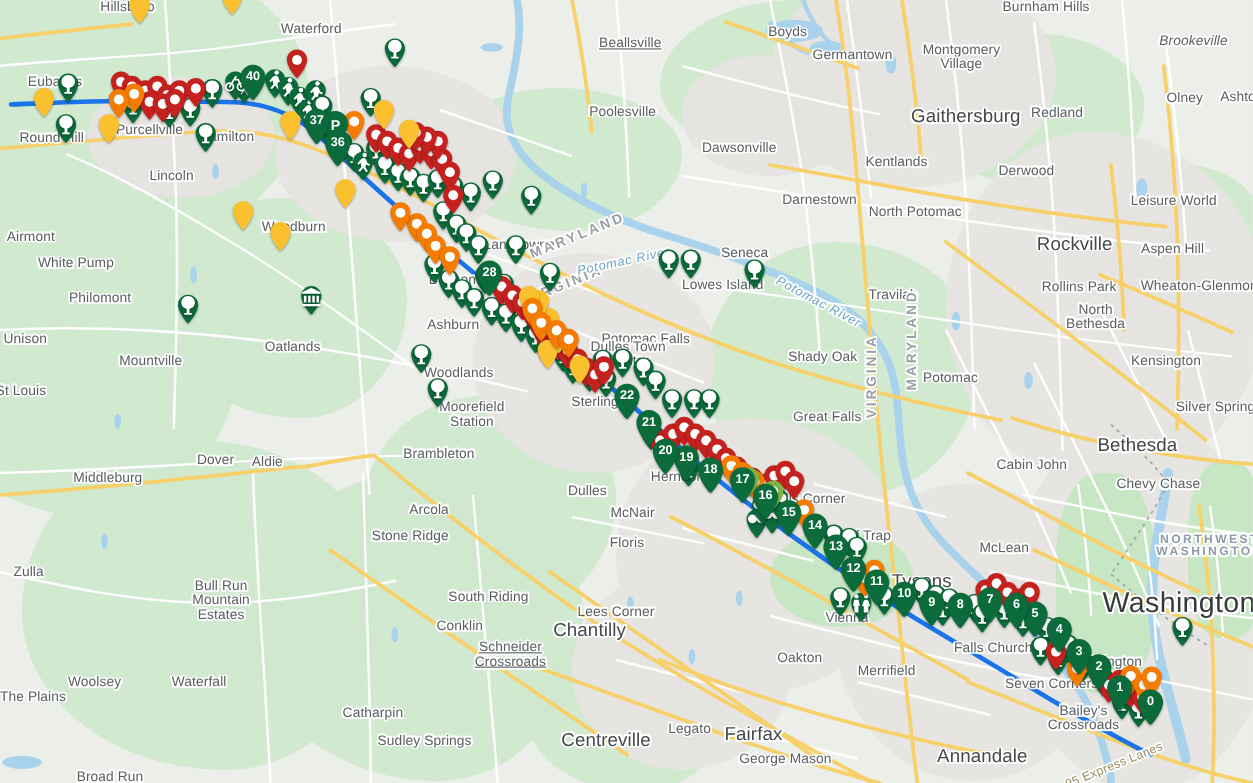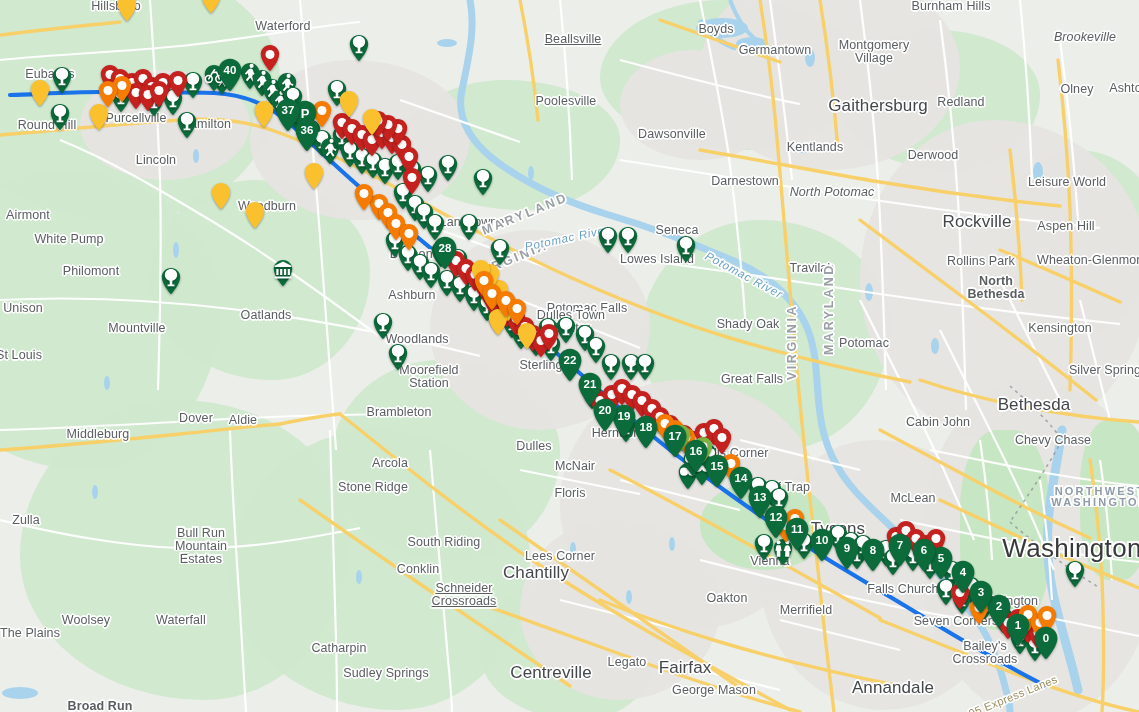--- a/index.html
+++ b/index.html
@@ -232,37 +232,37 @@
       <div class="lbl town" style="left: 1129px; top: 88px;">Ashton</div>
       <div class="lbl town" style="left: 50px; top: 74px;">Eubanks</div>
       <div class="lbl town" style="left: 136px; top: 118px;">Purcellville</div>
       <div class="lbl town" style="left: 206px; top: 124px;">Hamilton</div>
       <div class="lbl town" style="left: 47px; top: 125px;">Round Hill</div>
       <div class="lbl town" style="left: 156px; top: 160px;">Lincoln</div>
       <div class="lbl town" style="left: 672px; top: 134px;">Dawsonville</div>
       <div class="lbl town" style="left: 815px; top: 147px;">Kentlands</div>
       <div class="lbl town" style="left: 933px; top: 155px;">Derwood</div>
       <div class="lbl town" style="left: 745px; top: 181px;">Darnestown</div>
-      <div class="lbl town" style="left: 832px; top: 192px; font-style: italic;">North Potomac</div>
+      <div class="lbl town" style="left: 832px; top: 192px;">North Potomac</div>
       <div class="lbl town" style="left: 1067px; top: 182px;">Leisure World</div>
       <div class="lbl town" style="left: 1066px; top: 226px;">Aspen Hill</div>
       <div class="lbl town" style="left: 28px; top: 215px;">Airmont</div>
       <div class="lbl town" style="left: 267px; top: 206px;">Woodburn</div>
       <div class="lbl town" style="left: 472px; top: 222px;">Lansdowne</div>
       <div class="lbl town" style="left: 677px; top: 230px;">Seneca</div>
       <div class="lbl town" style="left: 69px; top: 239px;">White Pump</div>
       <div class="lbl town" style="left: 413px; top: 254px;">Belmont</div>
       <div class="lbl town" style="left: 657px; top: 259px;">Lowes Island</div>
       <div class="lbl town" style="left: 812px; top: 268px;">Travilah</div>
       <div class="lbl town" style="left: 981px; top: 261px;">Rollins Park</div>
       <div class="lbl town" style="left: 1092px; top: 260px;">Wheaton-Glenmont</div>
       <div class="lbl town" style="left: 91px; top: 271px;">Philomont</div>
       <div class="lbl town" style="left: 412px; top: 295px;">Ashburn</div>
       <div class="lbl town" style="left: 587px; top: 308px;">Potomac Falls</div>
-      <div class="lbl town two" style="left: 996px; top: 288px; font-weight: bold;">North<br>Bethesda</div>
+      <div class="lbl town two" style="left: 996px; top: 288px;">North<br>Bethesda</div>
       <div class="lbl town" style="left: 266px; top: 315px;">Oatlands</div>
       <div class="lbl town" style="left: 137px; top: 328px;">Mountville</div>
       <div class="lbl town" style="left: 748px; top: 324px;">Shady Oak</div>
       <div class="lbl town" style="left: 1060px; top: 328px;">Kensington</div>
       <div class="lbl town" style="left: 23px; top: 308px;">Unison</div>
       <div class="lbl town two" style="left: 571px; top: 322px;">Dulles Town<br>Center</div>
       <div class="lbl town" style="left: 864px; top: 343px;">Potomac</div>
       <div class="lbl town" style="left: 19px; top: 355px;">St Louis</div>
       <div class="lbl town" style="left: 417px; top: 339px;">Woodlands</div>
       <div class="lbl town" style="left: 541px; top: 365px;">Sterling</div>
@@ -297,21 +297,21 @@
       <div class="lbl town two" style="left: 464px; top: 595px; text-decoration: underline;">Schneider<br>Crossroads</div>
       <div class="lbl town" style="left: 86px; top: 620px;">Woolsey</div>
       <div class="lbl town" style="left: 956px; top: 621px;">Seven Corners</div>
       <div class="lbl town" style="left: 181px; top: 620px;">Waterfall</div>
       <div class="lbl town" style="left: 30px; top: 633px;">The Plains</div>
       <div class="lbl town" style="left: 339px; top: 648px;">Catharpin</div>
       <div class="lbl town two" style="left: 985px; top: 653px;">Bailey's<br>Crossroads</div>
       <div class="lbl town" style="left: 386px; top: 673px;">Sudley Springs</div>
       <div class="lbl town" style="left: 627px; top: 662px;">Legato</div>
       <div class="lbl town" style="left: 714px; top: 690px;">George Mason</div>
-      <div class="lbl town" style="left: 100px; top: 706px; font-weight: bold;">Broad Run</div>
+      <div class="lbl town" style="left: 100px; top: 706px;">Broad Run</div>
       <div class="lbl state" style="left: 525px; top: 214px; transform: translate(-50%, -50%) rotate(-22deg);">MARYLAND</div>
       <div class="lbl state" style="left: 512px; top: 259px; transform: translate(-50%, -50%) rotate(-22deg);">VIRGINIA</div>
       <div class="lbl state" style="left: 829px; top: 309px; transform: translate(-50%, -50%) rotate(-90deg);">MARYLAND</div>
       <div class="lbl state" style="left: 792px; top: 342px; transform: translate(-50%, -50%) rotate(-90deg);">VIRGINIA</div>
       <div class="lbl neigh two" style="left: 1100px; top: 497px;">NORTHWEST<br>WASHINGTON</div>
       <div class="lbl river" style="left: 567px; top: 238px; transform: translate(-50%, -50%) rotate(-12deg);">Potomac River</div>
       <div class="lbl river" style="left: 744px; top: 275px; transform: translate(-50%, -50%) rotate(28deg);">Potomac River</div>
       <div class="lbl hwy" style="left: 1013px; top: 696px; transform: translate(-50%, -50%) rotate(-22deg);">95 Express Lanes</div>
     </div>
 

